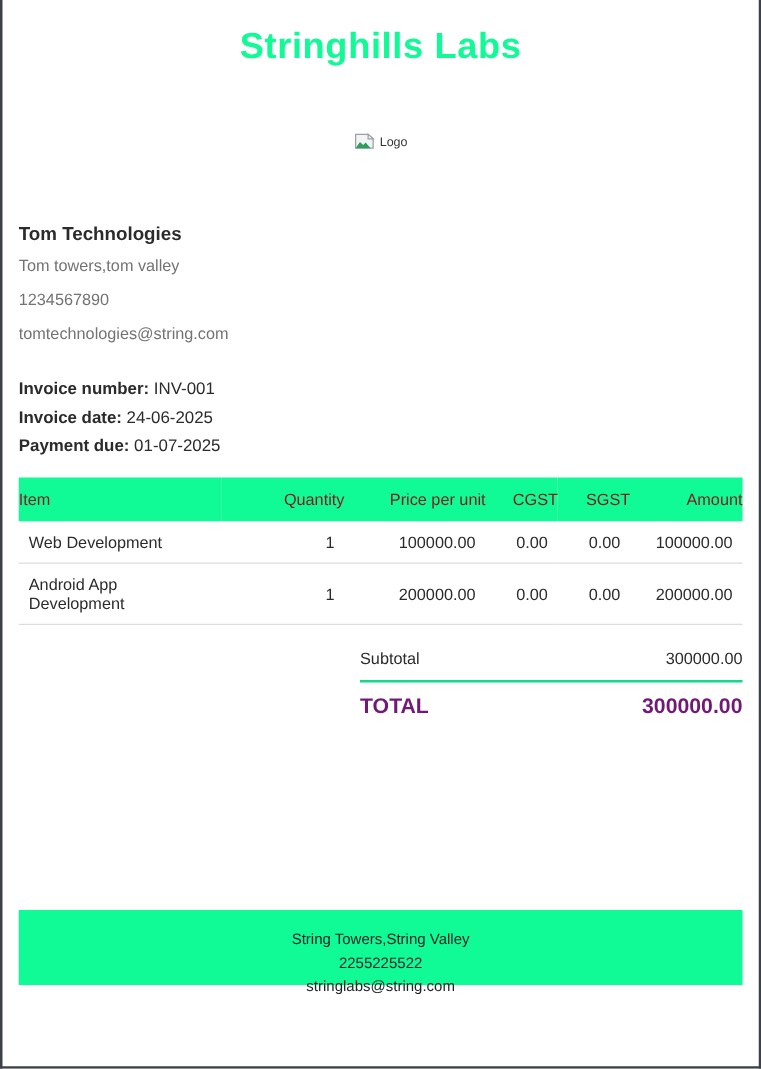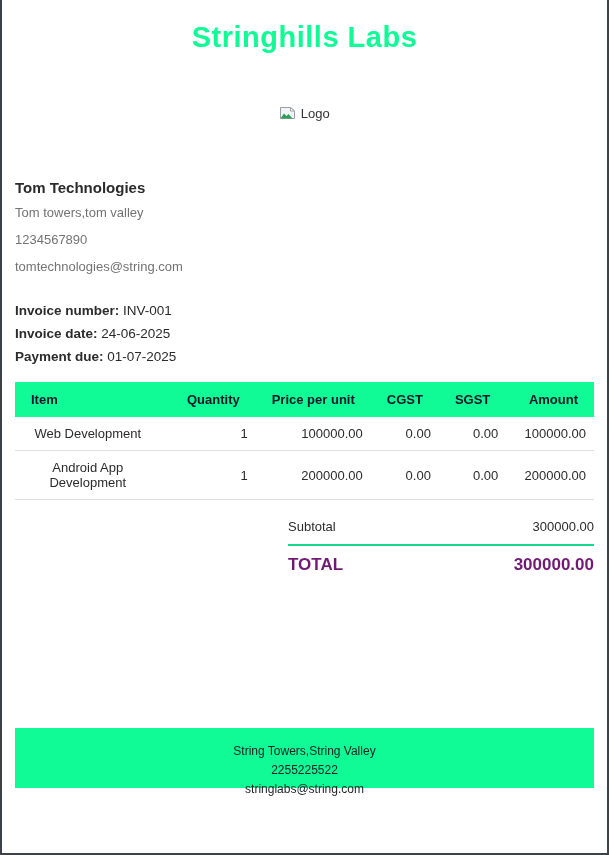--- a/index.html
+++ b/index.html
@@ -22,21 +22,21 @@
     text-align: center;
     font-size: 29px;
     font-weight: bold;
     color: #10fa96;
     letter-spacing: 0.5px;
   }
 
   .logo-wrap {
     margin-top: 52px;
     text-align: center;
-    font-size: 13px;
+    font-size: 10px;
     color: #333;
   }
   .logo-wrap .broken-img { vertical-align: middle; margin-right: 1px; }
 
   .client-block { margin-top: 56px; }
   .client-name { font-size: 15px; font-weight: bold; color: #2b2b2b; }
   .client-line { font-size: 13px; color: #737373; margin-top: 7px; line-height: 20px; }
   .client-line:first-of-type { margin-top: 12px; }
 
   .meta-block { margin-top: 22px; }
@@ -44,34 +44,34 @@
   .meta-line b { font-weight: bold; }
 
   table.items {
     margin-top: 14px;
     width: 100%;
     border-collapse: collapse;
     font-size: 13px;
   }
   table.items thead th {
     background: #10fa96;
-    color: #0f172a;
-    font-weight: bold;
-    padding: 10px 16px;
+    color: #7f1d1d;
+    font-weight: normal;
+    padding: 10px 0;
     text-align: right;
     white-space: nowrap;
   }
   table.items thead th:first-child { text-align: left; }
   table.items tbody td {
     padding: 9px 8px;
     border-bottom: 1px solid #ddd;
     text-align: right;
     color: #2b2b2b;
   }
-  table.items tbody td:first-child { text-align: center; }
+  table.items tbody td:first-child { text-align: left; }
   table.items col.c-item    { width: 28%; }
   table.items col.c-qty     { width: 17%; }
   table.items col.c-price   { width: 19.5%; }
   table.items col.c-cgst    { width: 10%; }
   table.items col.c-sgst    { width: 10%; }
   table.items col.c-amount  { width: 15.5%; }
 
   .summary {
     margin-top: 18px;
     margin-left: auto;

